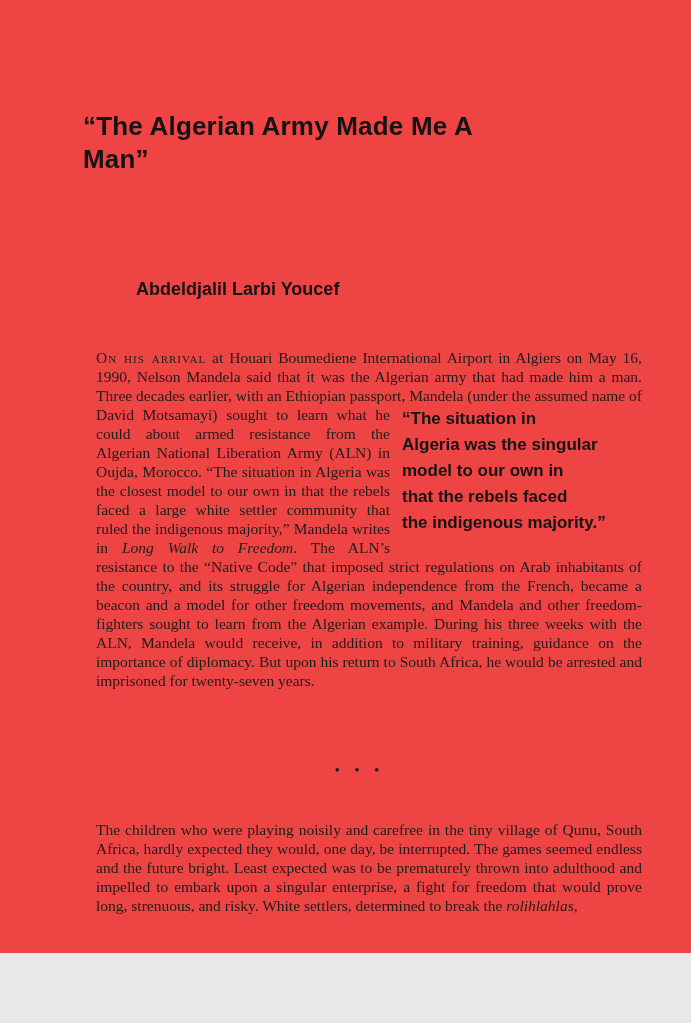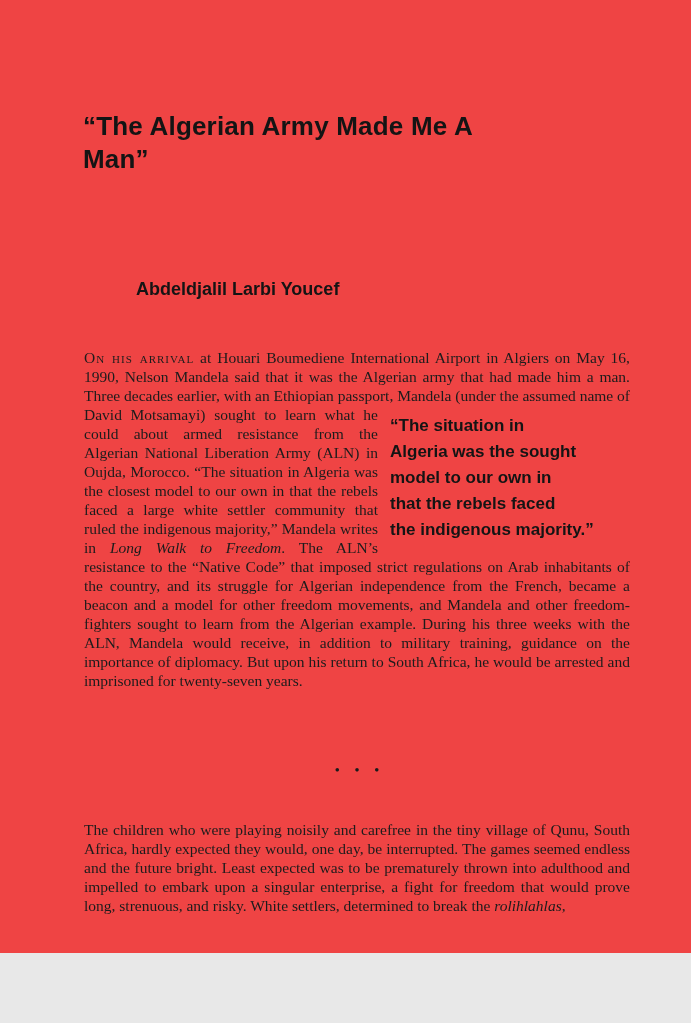--- a/index.html
+++ b/index.html
@@ -33,21 +33,21 @@
     left: 136px;
     font-family: "Liberation Sans", "DejaVu Sans", sans-serif;
     font-weight: 700;
     font-size: 18px;
     color: #141414;
     text-align: right;
   }
 
   .bodytext {
     position: absolute;
-    left: 84px;
+    left: 96px;
     width: 546px;
     margin: 0;
     font-size: 15.5px;
     line-height: 19px;
     text-align: justify;
     hyphens: auto;
     color: #1c1c1c;
   }
   .para1 { top: 348px; }
   .para2 { top: 820px; }
@@ -56,21 +56,21 @@
     font-variant: small-caps;
     letter-spacing: 1px;
   }
 
   .pullquote {
     display: block;
     float: right;
     width: 240px;
     margin-left: 12px;
     margin-bottom: 5px;
-    margin-top: 8px;
+    margin-top: 1px;
     font-family: "Liberation Sans", "DejaVu Sans", sans-serif;
     font-weight: 700;
     font-size: 17px;
     line-height: 26px;
     text-align: left;
     color: #141414;
   }
   .pq-line { display: block; white-space: nowrap; }
 
   .separator {
@@ -111,21 +111,21 @@
 
   <h1 class="title">
       <span class="title-line">“The Algerian Army Made Me A</span>
       <span class="title-line">Man”</span>
     </h1>
 
   <div class="author">Abdeldjalil Larbi Youcef</div>
 
   <p class="bodytext para1"><span class="smallcaps">On his arrival</span><span> at Houari Boumediene International Airport in Algiers on May 16, 1990, Nelson Mandela said that it was the Algerian army that had made him a man. Three decades earlier, with an Ethiopian passport, Mandela (under the assumed name of David Motsamayi) sought </span><span class="pullquote">
         <span class="pq-line">“The situation in</span>
-        <span class="pq-line">Algeria was the sought</span>
+        <span class="pq-line">Algeria was the singular</span>
         <span class="pq-line">model to our own in</span>
         <span class="pq-line">that the rebels faced</span>
         <span class="pq-line">the indigenous majority.”</span>
       </span><span>to learn what he could about armed resistance from the Algerian National Liberation Army (ALN) in Oujda, Morocco. “The situation in Algeria was the closest model to our own in that the rebels faced a large white settler community that ruled the indigenous majority,” Mandela writes in </span><em>Long Walk to Freedom</em><span>. The ALN’s resistance to the “Native Code” that imposed strict regulations on Arab inhabitants of the country, and its struggle for Algerian independence from the French, became a beacon and a model for other freedom movements, and Mandela and other freedom-fighters sought to learn from the Algerian example. During his three weeks with the ALN, Mandela would receive, in addition to military training, guidance on the importance of diplomacy. But upon his return to South Africa, he would be arrested and imprisoned for twenty-seven years.</span></p>
 
   <div class="separator">• • •</div>
 
   <p class="bodytext para2"><span>The children who were playing noisily and carefree in the tiny village of Qunu, South Africa, hardly expected they would, one day, be interrupted. The games seemed endless and the future bright. Least expected was to be prematurely thrown into adulthood and impelled to embark upon a singular enterprise, a fight for freedom that would prove long, strenuous, and risky. White settlers, determined to break the </span><em>rolihlahlas</em><span>,</span></p>
 
   <div class="footer">

